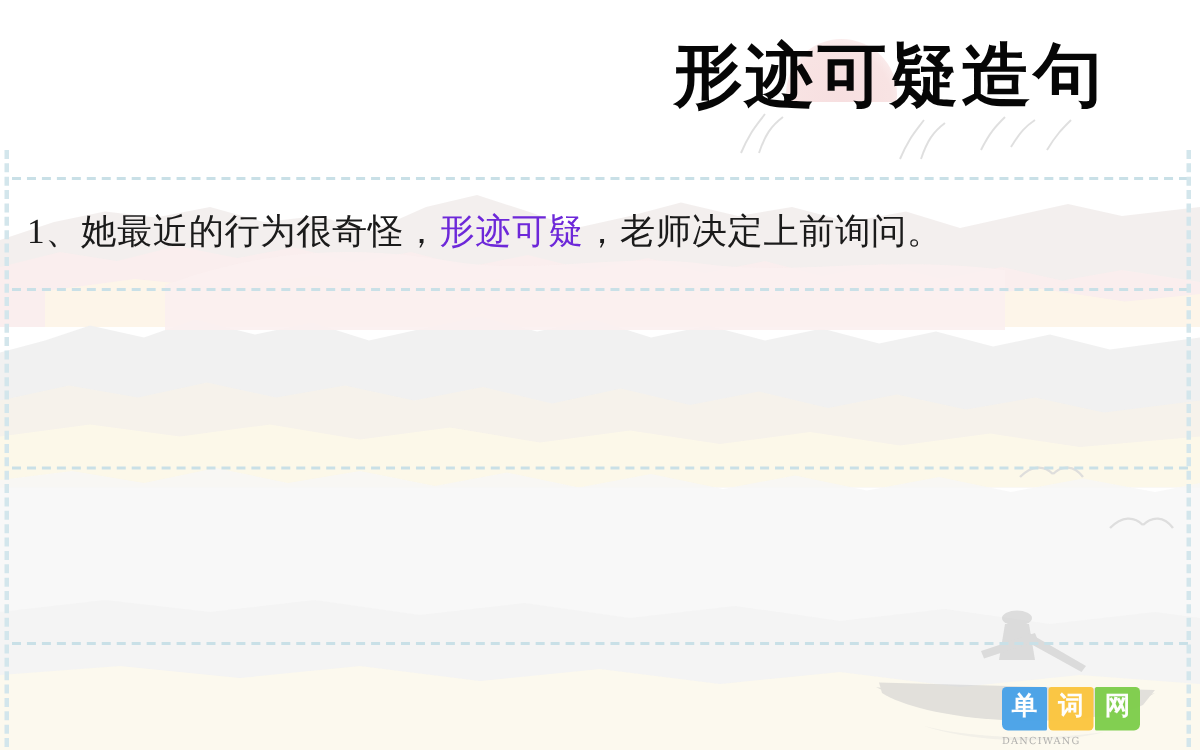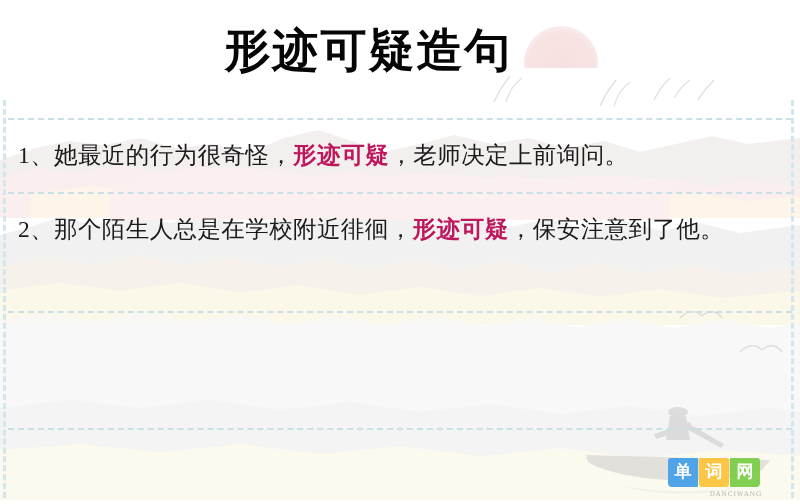--- a/index.html
+++ b/index.html
@@ -91,21 +91,21 @@
     font-family: "DejaVu Sans", sans-serif;
     font-size: 17px;
     font-weight: bold;
     line-height: 1;
     letter-spacing: 0;
     display: block;
     transform: translateY(-1px);
   }
   .logo-sub {
     margin-top: 3px;
-    text-align: right;
+    text-align: left;
     font-family: "DejaVu Serif", serif;
     font-size: 6.5px;
     letter-spacing: 0.8px;
     color: #9a9a9a;
     width: 94px;
     opacity: 0.75;
   }
 
   
   .hrule {
@@ -129,21 +129,21 @@
   .content {
     position: absolute;
     inset: 0;
   }
 
   .title {
     position: absolute;
     left: 0;
     top: 23px;
     width: 737px;
-    text-align: center;
+    text-align: right;
     font-family: "Liberation Serif", "DejaVu Serif", serif;
     font-size: 46px;
     font-weight: bold;
     line-height: 1.2;
     color: #060606;
     letter-spacing: 2px;
     white-space: nowrap;
   }
 
   .sentence {
@@ -155,22 +155,22 @@
     line-height: 44px;
     color: #1b1b1b;
     letter-spacing: 0.4px;
     text-align: justify;
   }
   .s1 { top: 133px; }
   .s2 { top: 207px; }
   .s3 { top: 327px; }
 
   .kw {
-    color: #be185d;
-    font-weight: bold;
+    color: #6d28d9;
+    font-weight: normal;
     letter-spacing: 0.6px;
   }
 </style>
 </head>
 <body>
 
 <div id="slide">
 
   <div class="bg-layer">
 
@@ -274,19 +274,16 @@
   <div class="vrule vrule-right"></div>
 
   <div class="content">
 
     <div class="title">形迹可疑造句</div>
 
     <div class="sentence s1">
       <span>1、</span><span>她最近的行为很奇怪，</span><span class="kw">形迹可疑</span><span>，老师决定上前询问。</span>
     </div>
 
-    <div class="sentence s2">
-      <span>2、</span><span>那个陌生人总是在学校附近徘徊，</span><span class="kw">形迹可疑</span><span>，保安注意到了他。</span>
-    </div>
 
 
   </div>
 </div>
 
 </body></html>

